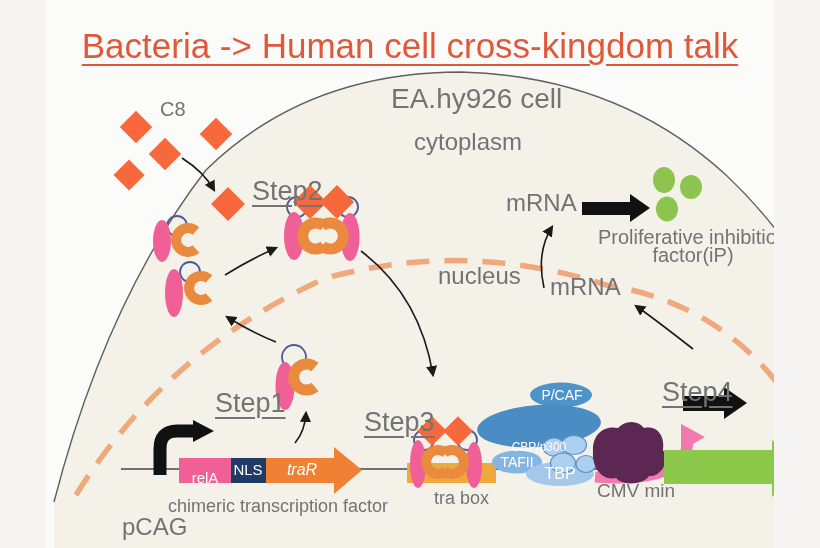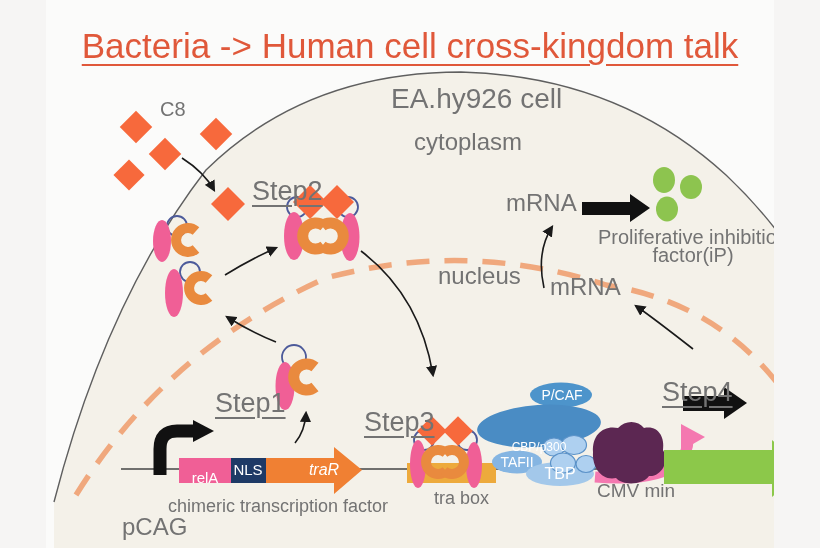--- a/index.html
+++ b/index.html
@@ -25,21 +25,21 @@
   #mrna-cyto{left:460px;top:190px;}
   #mrna-nucl{left:504px;top:274px;}
   #prolif{left:546px;top:228px;width:202px;font-size:20px;line-height:18px;
           text-align:center;white-space:normal;}
   #pcag{left:76px;top:472px;font-size:24px;margin-top:42px;}
   #chimeric{left:122px;top:497px;font-size:18px;}
   #trabox-lbl{left:388px;top:489px;font-size:18px;}
   #cmvmin{left:551px;top:481px;font-size:19px;}
   #rela{left:159px;top:470px;font-size:15px;margin-top:8px;}
   #nls{left:202px;top:470px;font-size:15px;}
-  #trar{left:256px;top:470px;font-size:16px;font-style:italic;margin-left:22px;}
+  #trar{left:256px;top:470px;font-size:16px;font-style:italic;}
   #pcaf{left:516px;top:395px;font-size:14px;text-align:right;}
   #cbp{left:493px;top:427px;font-size:12px;margin-top:20px;}
   #tafii{left:471px;top:462px;font-size:14px;}
   #tbp{left:514px;top:474px;font-size:16px;}
   #rnapol{left:581px;top:454px;font-size:16px;line-height:21px;width:52px;white-space:normal;}
 </style>
 </head>
 <body>
 
 <div id="stage">

